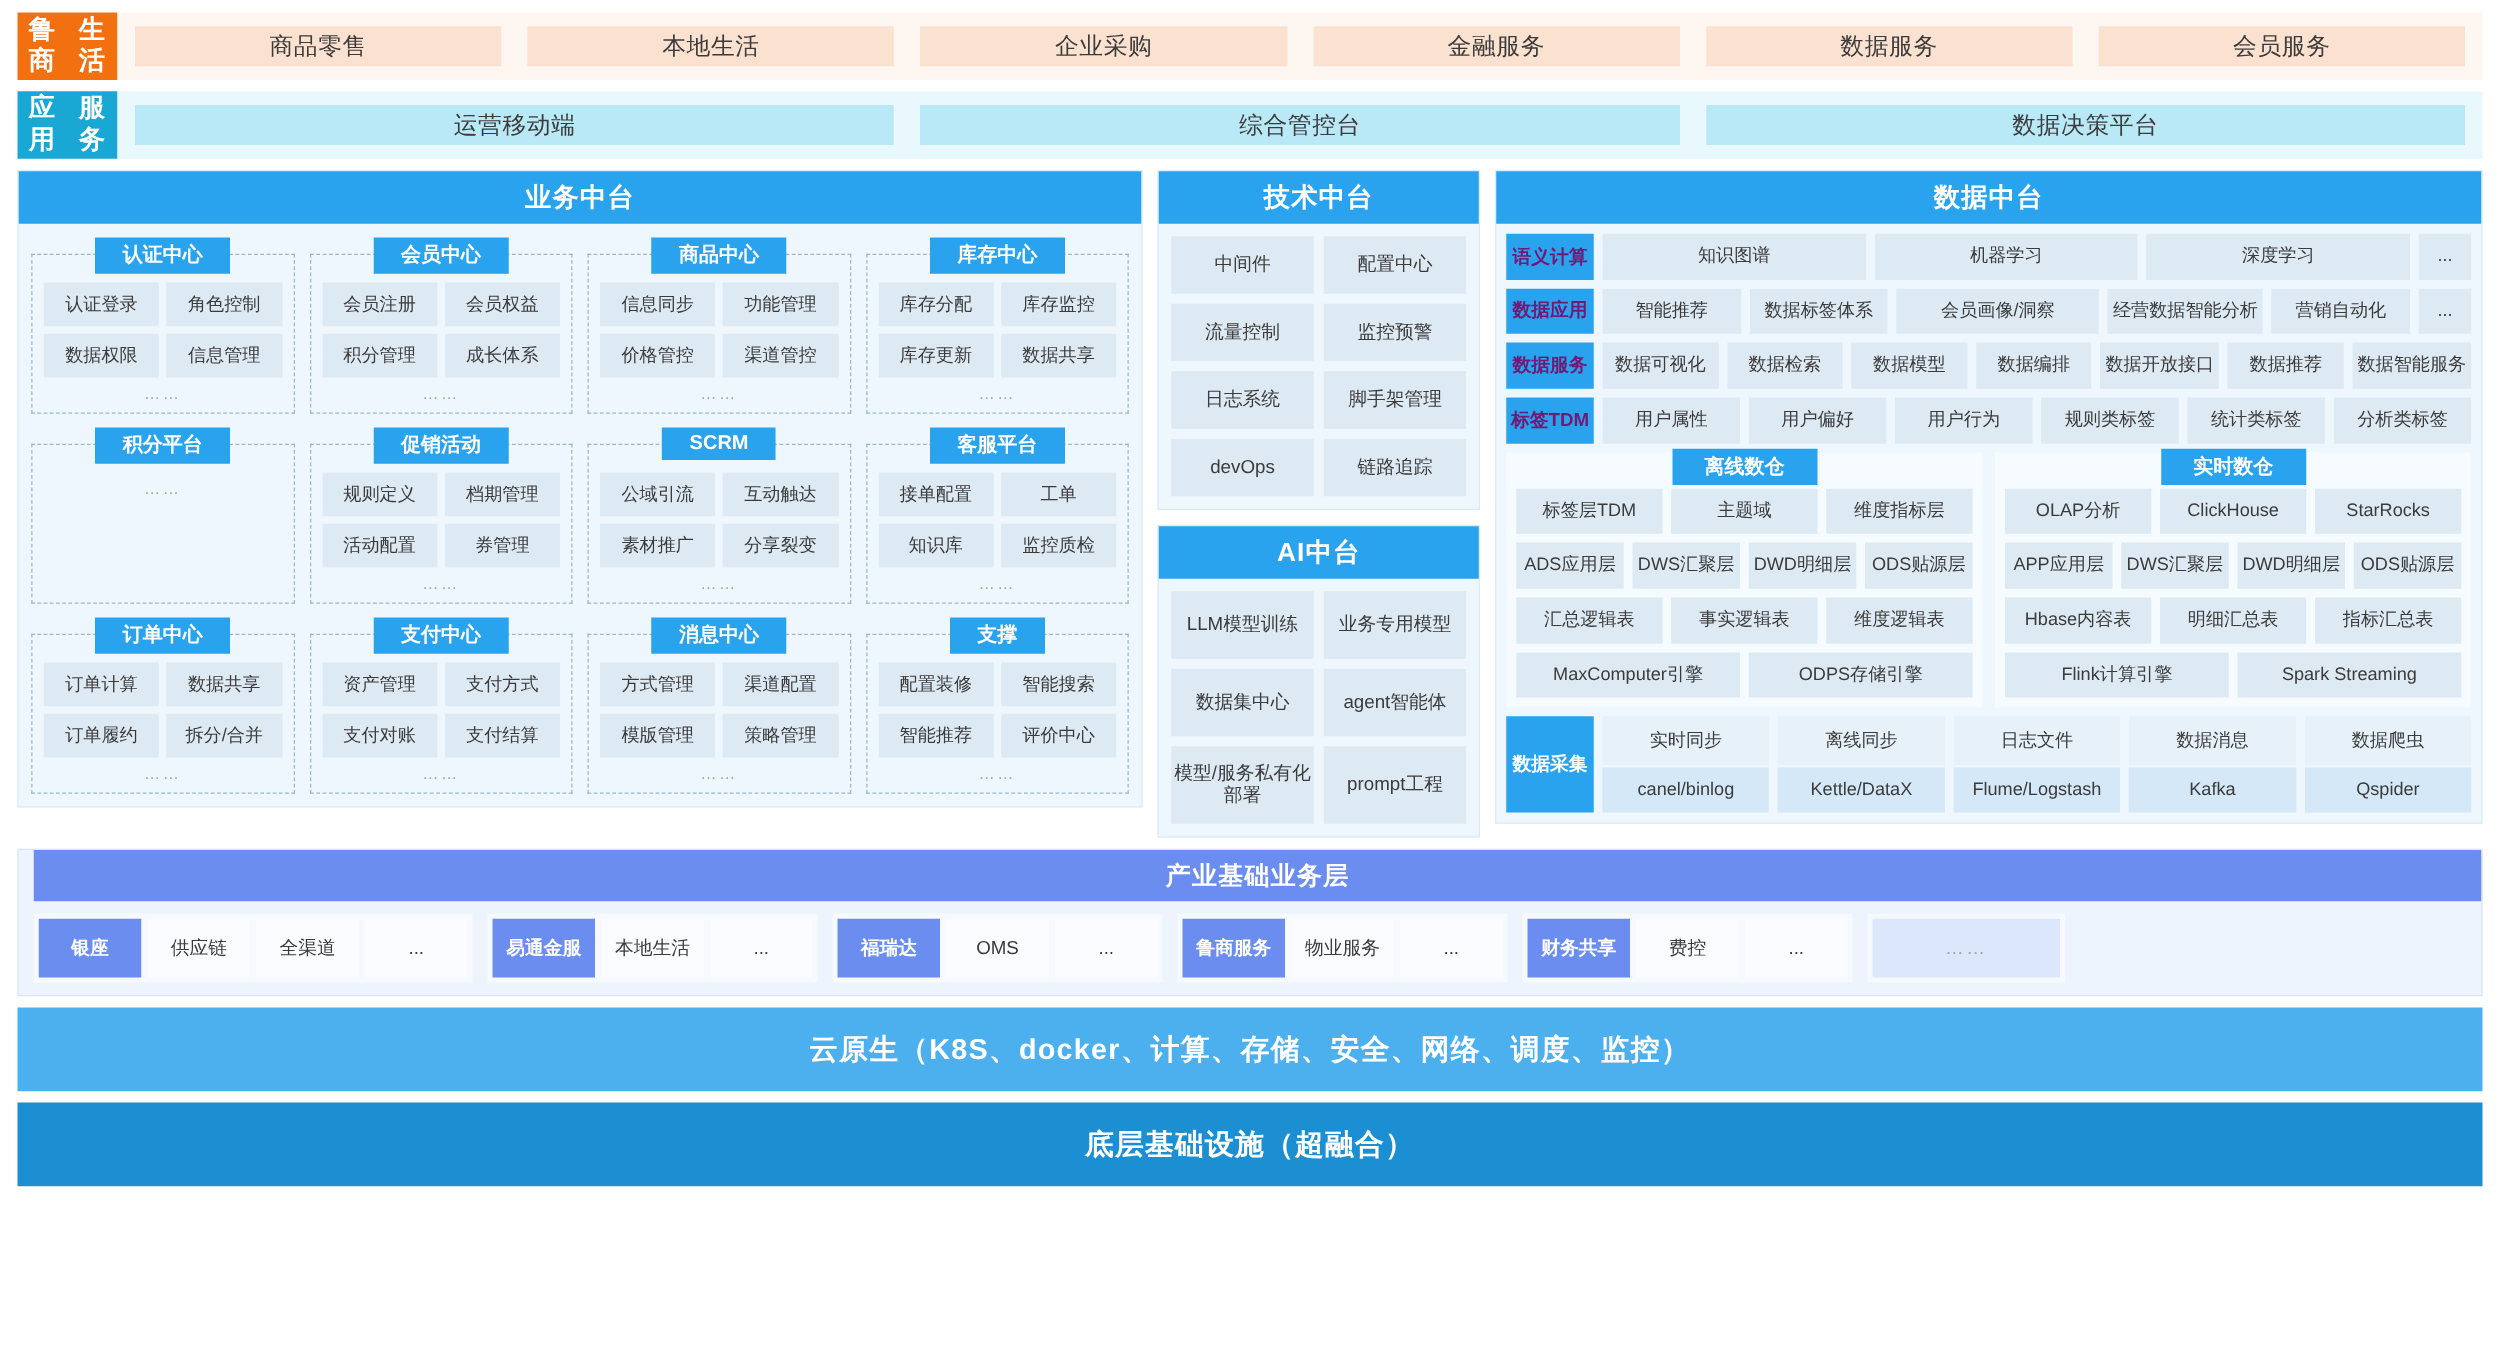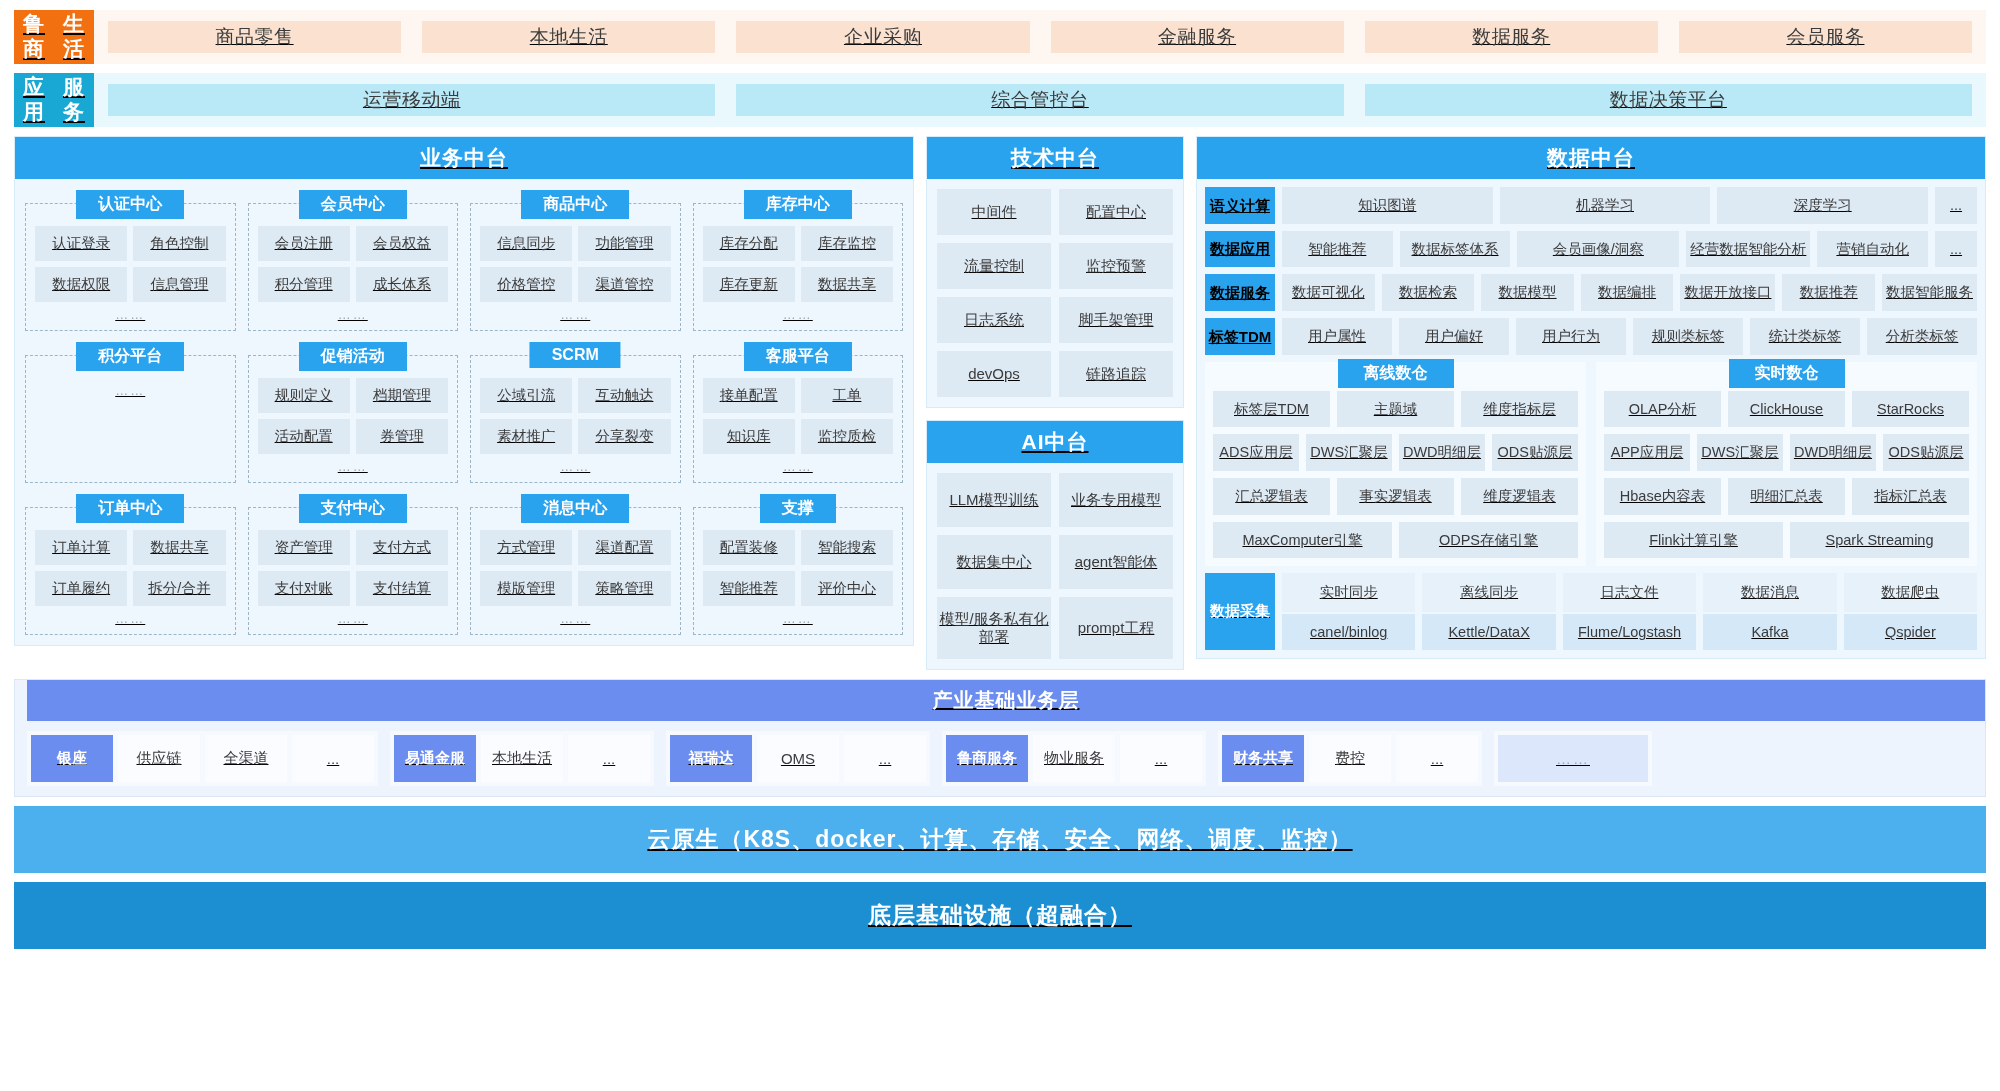--- a/index.html
+++ b/index.html
@@ -2,21 +2,21 @@
 <html><head>
 <meta charset="utf-8">
 <style>
   * { box-sizing: border-box; margin: 0; padding: 0; }
   html, body {
     width: 2000px; height: 1091px;
     background: #ffffff;
     font-family: "Liberation Sans", "DejaVu Sans", sans-serif;
     overflow: hidden;
   }
-  .page { width: 2000px; height: 1091px; padding: 10px 14px; display: flex; flex-direction: column; gap: 9px; text-decoration: underline; }
+  .page { width: 2000px; height: 1091px; padding: 10px 14px; display: flex; flex-direction: column; gap: 9px; }
 
   
   .band { display: flex; align-items: stretch; }
   .band-tag {
     width: 80px; flex: 0 0 80px;
     display: flex; align-items: center; justify-content: center;
     color: #fff; font-weight: bold; font-size: 21px; line-height: 1.18;
     text-align: center; letter-spacing: 1px;
   }
   .band-tag.orange { background: #f2700f; }
@@ -68,21 +68,21 @@
   .tech-cell {
     background: #dde9f3; color: #3b3b3b; font-size: 15px; text-align: center;
     padding: 14px 2px; line-height: 1.2;
   }
   .ai-cell { padding: 13px 2px; min-height: 54px; display: flex; align-items: center; justify-content: center; }
 
   
   .data-body { padding: 8px; display: flex; flex-direction: column; gap: 7px; }
   .drow { display: flex; gap: 7px; align-items: stretch; }
   .dtag {
-    flex: 0 0 70px; background: #2aa3ef; color: #000000; font-weight: bold;
+    flex: 0 0 70px; background: #2aa3ef; color: #701a75; font-weight: bold;
     font-size: 15px; display: flex; align-items: center; justify-content: center;
     text-align: center; line-height: 1.15;
   }
   .dcells { flex: 1; display: flex; gap: 7px; }
   .dcell {
     background: #dde9f3; color: #3b3b3b; font-size: 14.5px; text-align: center;
     padding: 10px 4px; display: flex; align-items: flex-end; justify-content: center;
     line-height: 1.15; white-space: nowrap;
   }
   .dcell.grow1 { flex: 1; }

